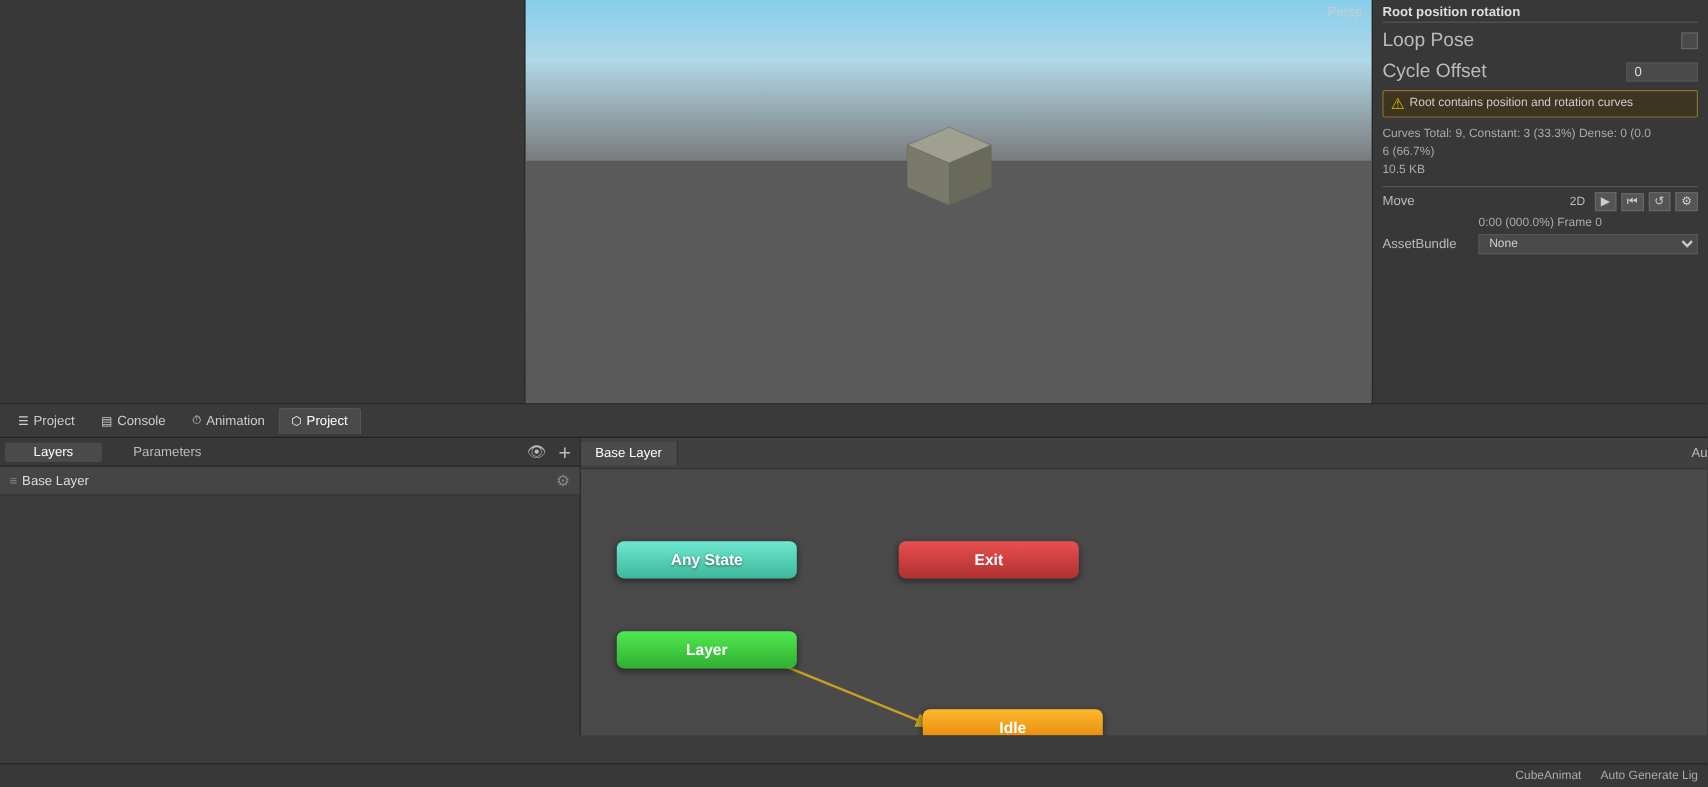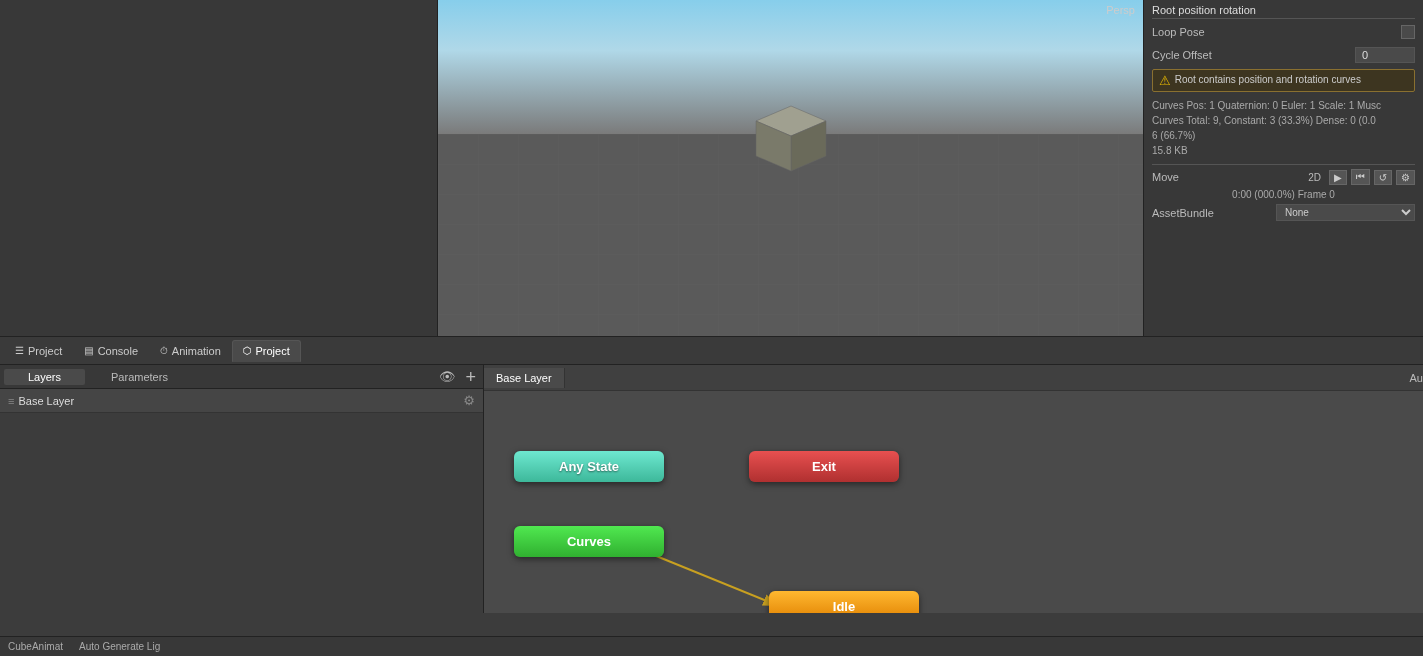--- a/index.html
+++ b/index.html
@@ -71,21 +71,21 @@
 
     .inspector-row {
       display: flex;
       align-items: center;
       margin-bottom: 4px;
       padding: 2px 0;
     }
 
     .inspector-label {
       color: #bbb;
-      font-size: 11px;
+      font-size: 16px;
       flex: 1;
     }
 
     .inspector-value {
       color: #ddd;
       font-size: 11px;
       background: #4a4a4a;
       padding: 1px 6px;
       border: 1px solid #555;
       min-width: 60px;
@@ -186,21 +186,20 @@
       width: 80px;
     }
 
     .assetbundle-select {
       flex: 1;
       background: #4a4a4a;
       border: 1px solid #555;
       color: #ccc;
       font-size: 10px;
       padding: 1px 4px;
-      margin-left: 44px;
     }
 
     
     #bottom-area {
       display: flex;
       flex-direction: column;
       height: 320px;
       border-top: 1px solid #222;
     }
 
@@ -400,35 +399,36 @@
       pointer-events: none;
     }
 
     
     #status-bar {
       height: 20px;
       background: #383838;
       border-top: 1px solid #222;
       display: flex;
       align-items: center;
+      justify-content: flex-end;
       padding: 0 8px;
       gap: 16px;
       margin-top: 23px;
     }
 
     .status-item {
       font-size: 10px;
       color: #aaa;
     }
 
     
     .section-header {
       font-size: 11px;
       color: #ddd;
-      font-weight: normal;
+      font-weight: bold;
       margin-bottom: 4px;
       padding-bottom: 2px;
       border-bottom: 1px solid #555;
     }
   </style>
 </head>
 <body>
 
 <div id="top-area">
 
@@ -473,24 +473,23 @@
       <span class="inspector-label">Cycle Offset</span>
       <div class="inspector-value">0</div>
     </div>
 
     <div class="warning-box">
       <span class="warning-icon">⚠</span>
       <span>Root contains position and rotation curves</span>
     </div>
 
     <div class="curves-info">
-      <div>Curves Pos: 1 Quaternion: 0 Euler: 1 Scale: 1 Musc</div>
       <div>Curves Total: 9, Constant: 3 (33.3%) Dense: 0 (0.0</div>
       <div>6 (66.7%)</div>
-      <div>15.8 KB</div>
+      <div>10.5 KB</div>
     </div>
 
     <div id="preview-section">
       <div class="preview-toolbar">
         <span class="preview-toolbar-label">Move</span>
         <span style="font-size:10px;color:#bbb;margin-right:4px;">2D</span>
         <button class="preview-btn">▶</button>
         <button class="preview-btn">⏮</button>
         <button class="preview-btn">↺</button>
         <button class="preview-btn">⚙</button>
@@ -570,21 +569,21 @@
 
         <div class="state-node state-any" style="left: 30px; top: 60px;">
           <span>Any State</span>
         </div>
 
         <div class="state-node state-exit" style="left: 265px; top: 60px;">
           <span>Exit</span>
         </div>
 
         <div class="state-node state-entry" style="left: 30px; top: 135px;">
-          <span>Curves</span>
+          <span>Layer</span>
         </div>
 
         <div class="state-node state-idle" style="left: 285px; top: 200px;">
           <span>Idle</span>
         </div>
       </div>
     </div>
   </div>
 
   <div id="status-bar">

